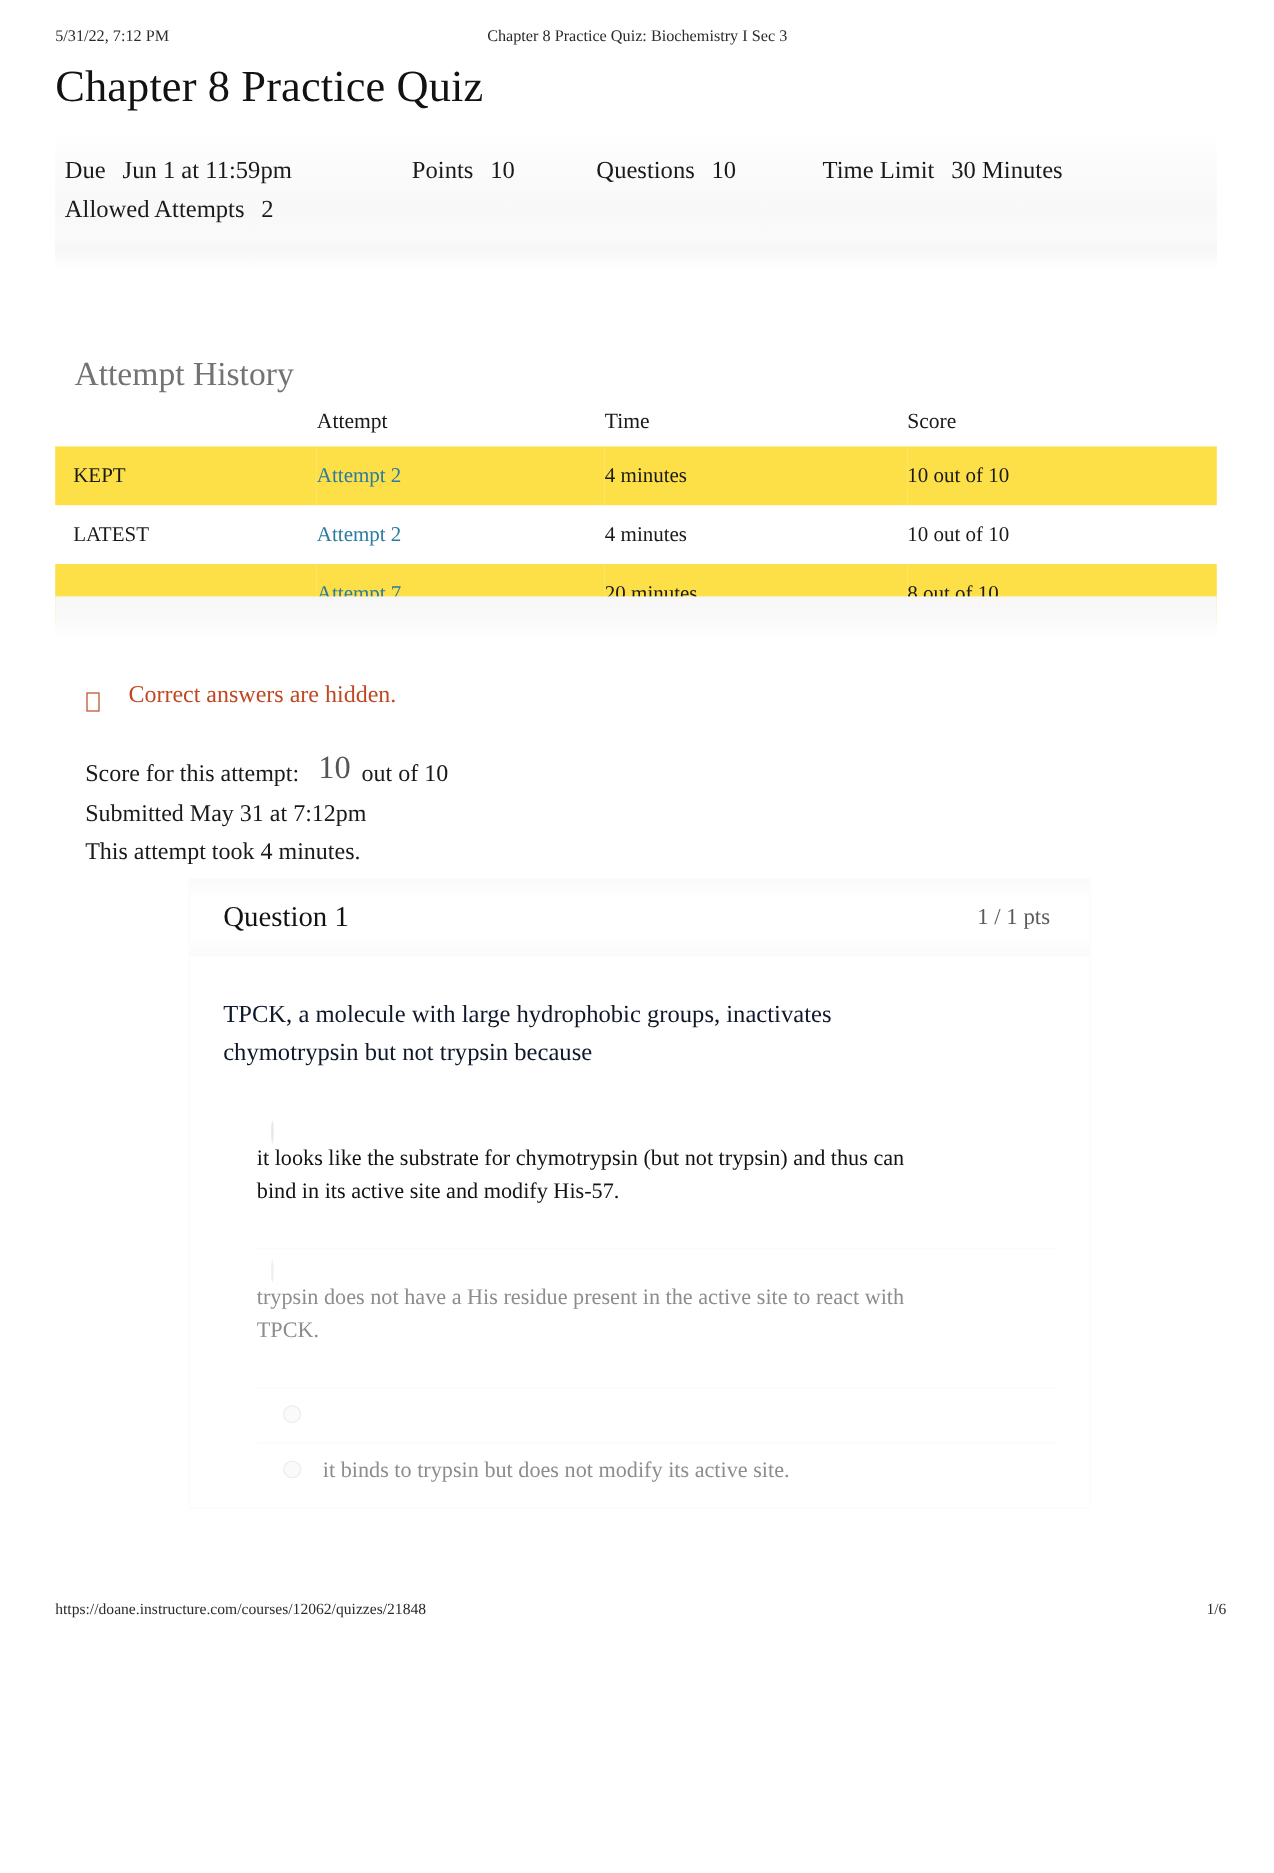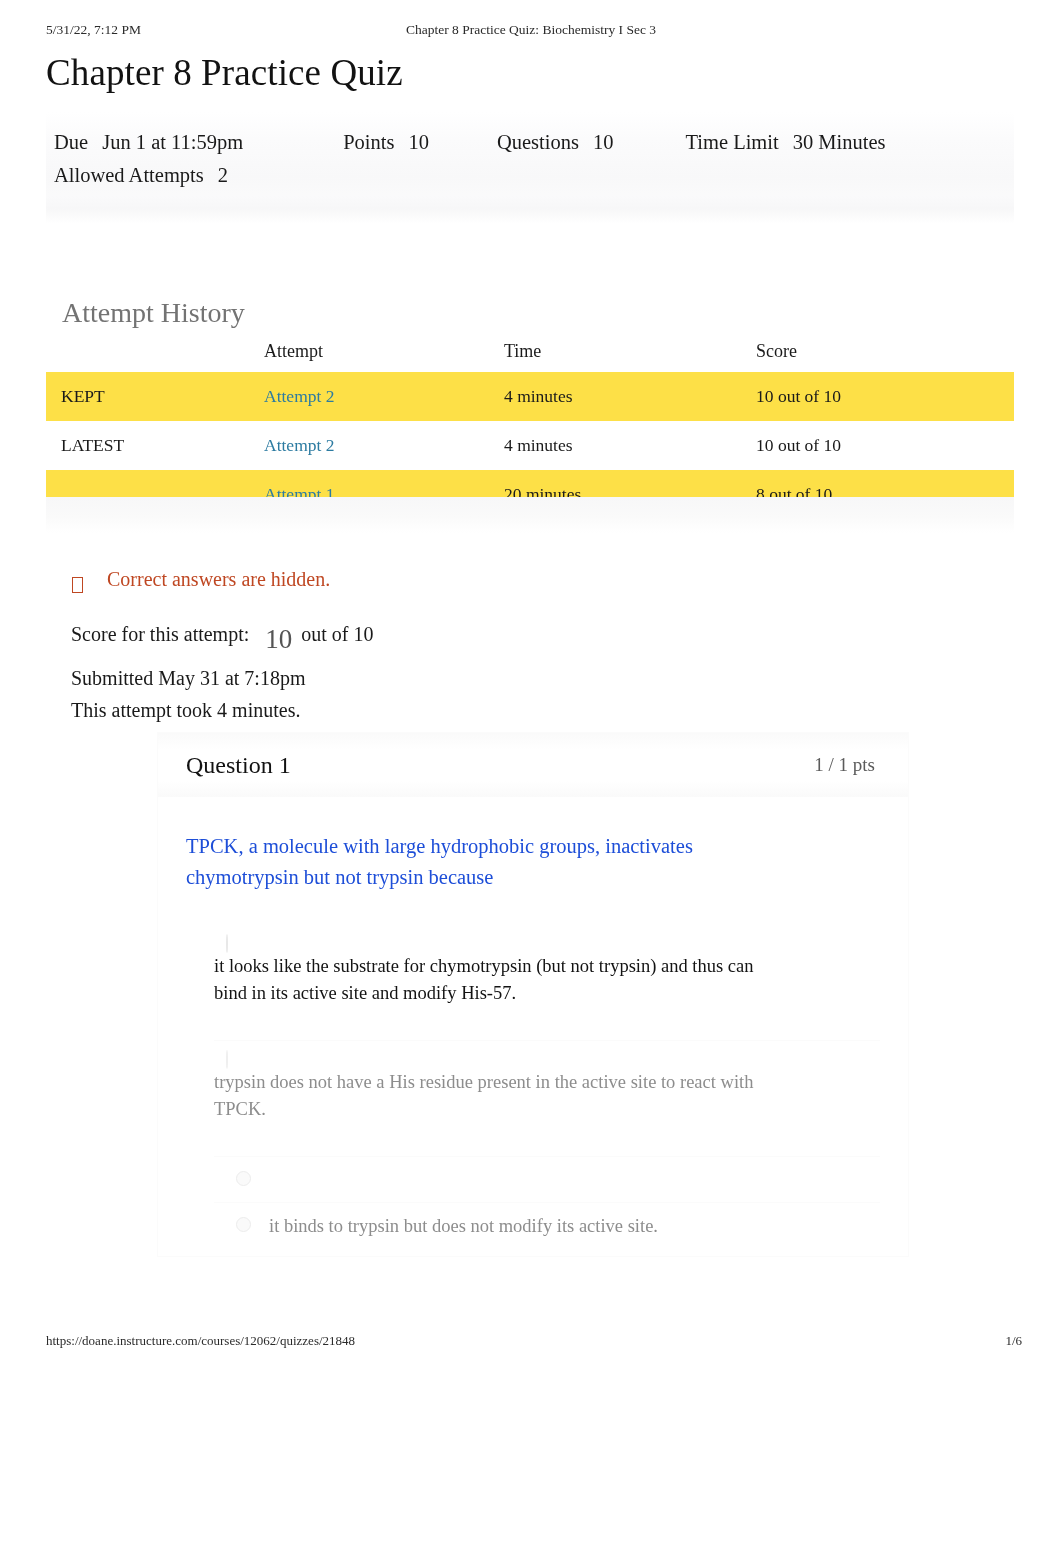--- a/index.html
+++ b/index.html
@@ -174,21 +174,21 @@
   .summary {
     position: absolute;
     left: 71px;
     top: 618px;
     font-size: 20px;
     line-height: 1.62;
     color: #1a1a1a;
   }
   .summary .score-line {
     display: flex;
-    align-items: flex-start;
+    align-items: flex-end;
   }
   .score-big {
     font-size: 27px;
     color: #555555;
     margin: 0 9px 0 16px;
   }
 
   
   .question-card {
     position: absolute;
@@ -214,21 +214,21 @@
   .q-points {
     font-size: 19px;
     color: #5b5b5b;
   }
   .q-body {
     padding: 34px 28px 0 28px;
   }
   .q-text {
     font-size: 20.5px;
     line-height: 1.52;
-    color: #1d4ed8;
+    color: #0f172a;
     max-width: 560px;
   }
 
   .answers {
     margin-top: 32px;
     padding-left: 28px;
   }
   .answer {
     display: flex;
     align-items: flex-start;
@@ -358,41 +358,41 @@
       <td class="col-flag">LATEST</td>
       <td class="col-att">
         <span class="att-link">Attempt 2</span>
       </td>
       <td class="col-time">4 minutes</td>
       <td class="col-score">10 out of 10</td>
     </tr>
     <tr class="shade">
       <td class="col-flag"></td>
       <td class="col-att">
-        <span class="att-link">Attempt 1</span>
+        <span class="att-link">Attempt 7</span>
       </td>
       <td class="col-time">20 minutes</td>
       <td class="col-score">8 out of 10</td>
     </tr>
   </tbody>
 </table>
 <div class="table-tail"></div>
 
 <div class="notice">
   <span class="notice-icon"></span>
   <span>Correct answers are hidden.</span>
 </div>
 
 <div class="summary">
   <div class="score-line">
     <span>Score for this attempt:</span>
     <span class="score-big">10</span>
     <span>out of 10</span>
   </div>
-  <div>Submitted May 31 at 7:18pm</div>
+  <div>Submitted May 31 at 7:12pm</div>
   <div>This attempt took 4 minutes.</div>
 </div>
 
 <div class="question-card">
   <div class="q-header">
     <span class="q-title">Question 1</span>
     <span class="q-points">1 / 1 pts</span>
   </div>
   <div class="q-body">
     <div class="q-text">TPCK, a molecule with large hydrophobic groups, inactivates chymotrypsin but not trypsin because</div>

